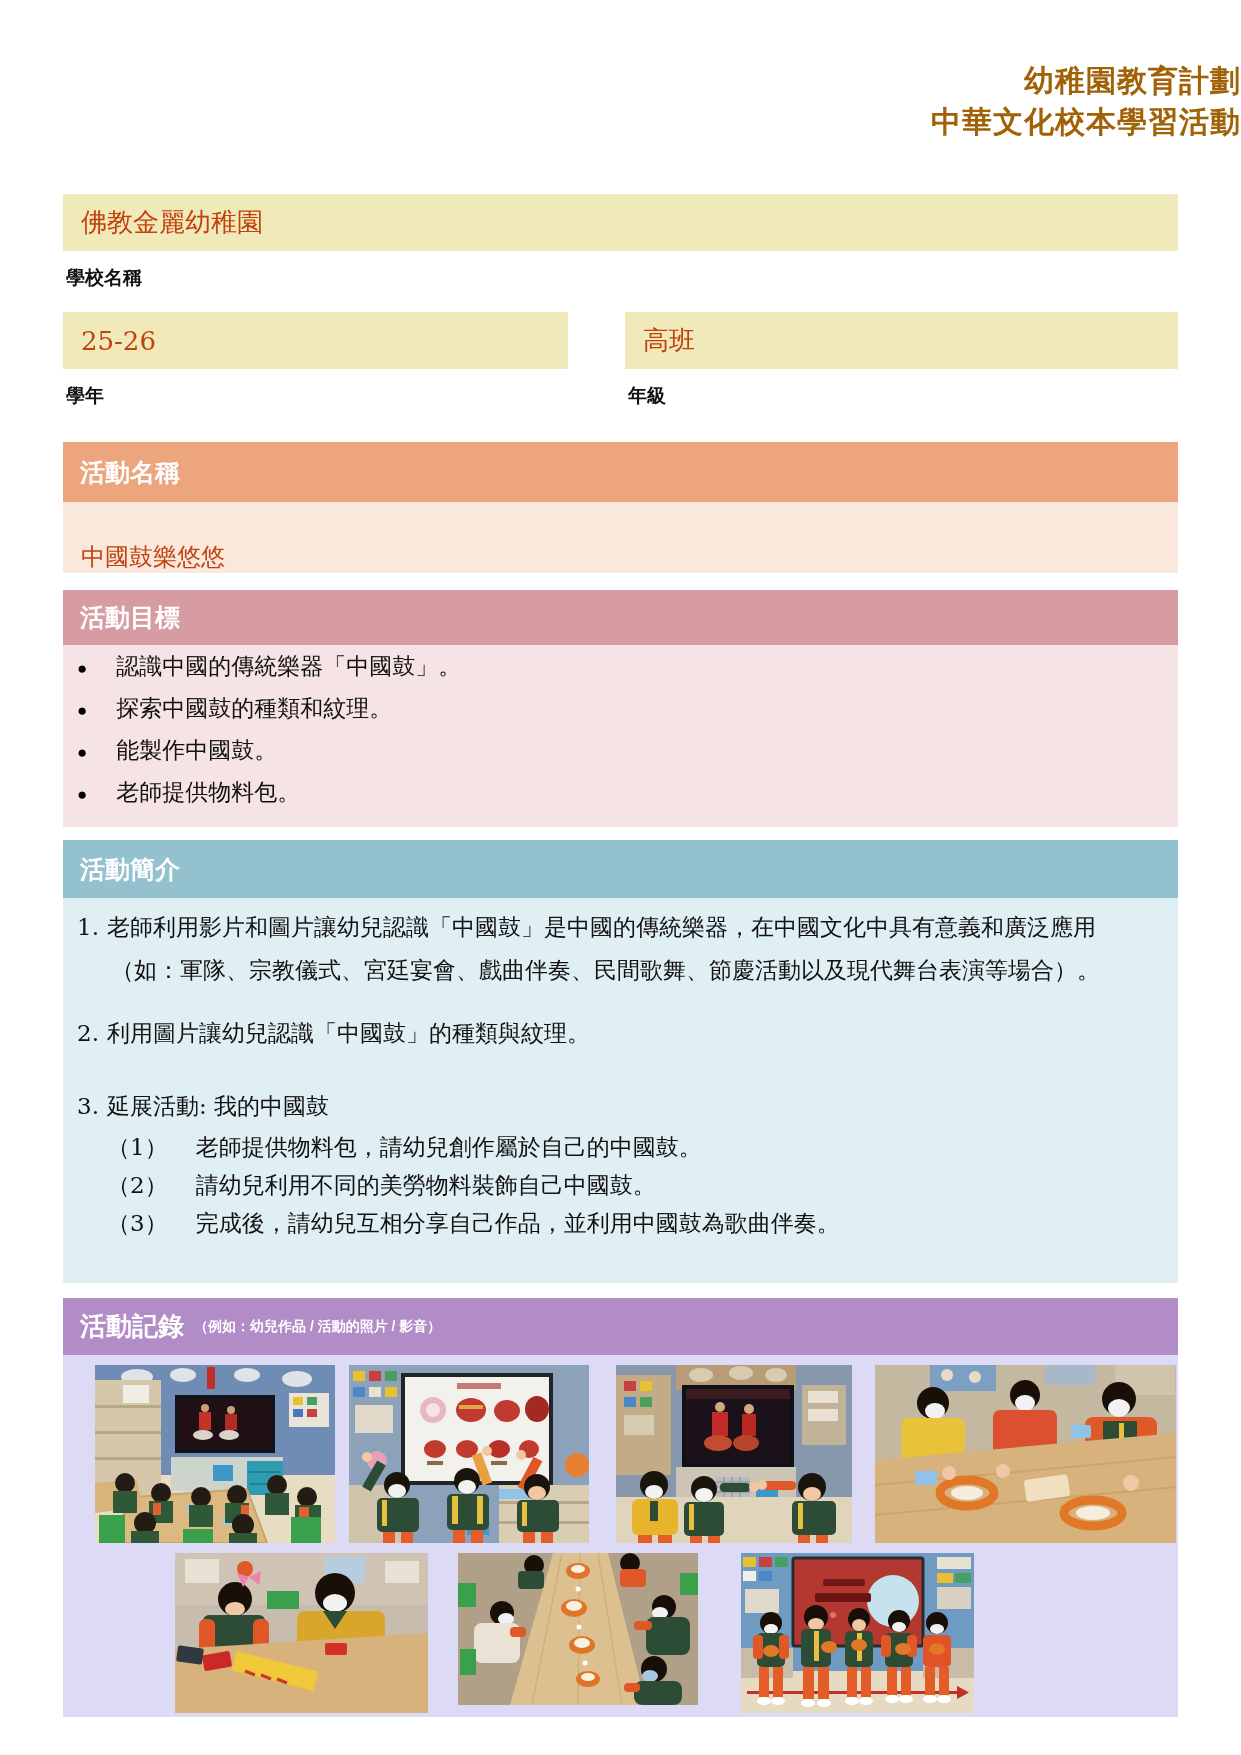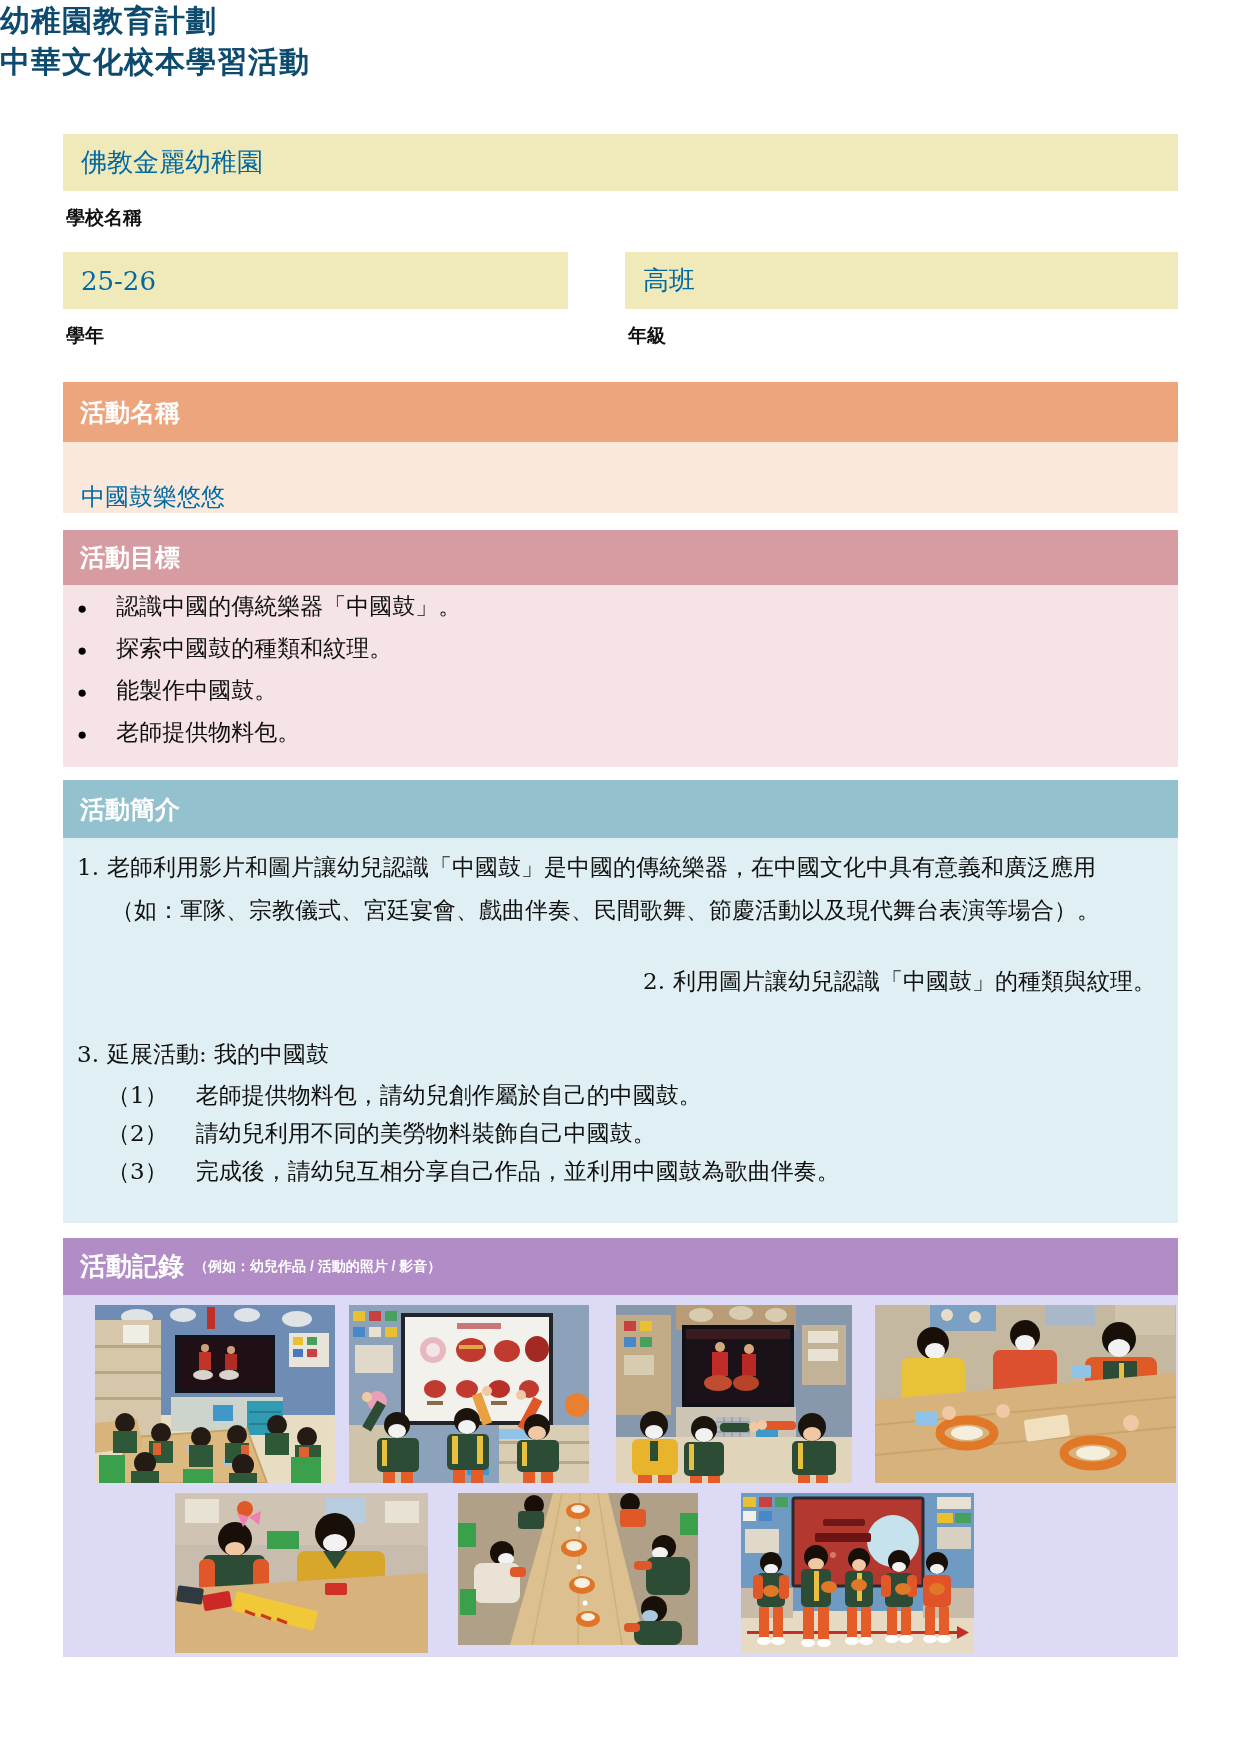--- a/index.html
+++ b/index.html
@@ -1,21 +1,21 @@
 <!DOCTYPE html>
 <html lang="zh-Hant"><head>
 <meta charset="utf-8">
 <style>
   html,body{margin:0;padding:0;background:#fff;}
   .page{position:relative;width:1241px;height:1755px;background:#fff;overflow:hidden;
         font-family:"Liberation Sans",sans-serif;color:#111;}
-  .doc-title{text-align:left;font-weight:bold;font-size:30px;line-height:41px;color:#0c4a6e;letter-spacing:1px;}
+  .doc-title{padding-top:60px;text-align:right;font-weight:bold;font-size:30px;line-height:41px;color:#a16207;letter-spacing:1px;}
   .content{width:1115px;margin-left:63px;margin-top:52px;}
   .field-box{background:#f0e9ba;height:57px;display:flex;align-items:center;padding:0 18px;box-sizing:border-box;}
-  .kai{font-family:"DejaVu Serif",serif;font-size:26px;color:#0369a1;}
+  .kai{font-family:"DejaVu Serif",serif;font-size:26px;color:#c2410c;}
   .field-label{font-weight:bold;font-size:19px;margin:14px 0 0 3px;}
   .field-row{display:flex;margin-top:21px;}
   .col-left{width:505px;margin-right:57px;}
   .col-right{flex:1;}
   .sec{margin-top:33px;}
   .sec-header{height:60px;display:flex;align-items:center;padding:0 17px;color:#fff;
               font-weight:bold;font-size:25px;}
   .hdr-name{background:#eda57e;}
   .hdr-goals{background:#d79ca2;height:55px;}
   .hdr-intro{background:#93c2ce;height:58px;}
@@ -25,21 +25,21 @@
   .gap13{height:13px;}
   .gap15{height:15px;}
   .body-goals{background:#f6e3e5;padding:6px 0 8px 0;}
   .goal-item{display:flex;align-items:baseline;height:42px;padding-left:14px;}
   .bullet{font-size:17px;margin-right:29px;color:#000;}
   .goal-text{font-family:"DejaVu Serif",serif;font-size:23px;}
   .body-intro{background:#e0eff3;height:385px;box-sizing:border-box;padding:8px 22px 0 14px;
               font-family:"DejaVu Serif",serif;font-size:23px;line-height:43px;}
   .intro-item{padding-left:34px;text-indent:-34px;margin:0;}
   .intro-num{margin-right:8px;}
-  .mt16{margin-top:28px;text-align:right;}
+  .mt16{margin-top:20px;}
   .mt30{margin-top:30px;}
   .intro-sub{padding-left:30px;line-height:38px;}
   .subnum{margin-right:28px;}
   .records-title{font-weight:bold;font-size:26px;}
   .records-note{font-weight:bold;font-size:14px;margin-left:10px;}
   .body-records{position:relative;background:#dcdaf5;height:362px;}
   .photo{position:absolute;margin:0;padding:0;}
   .photo svg{display:block;width:100%;height:100%;}
 </style>
 </head>

